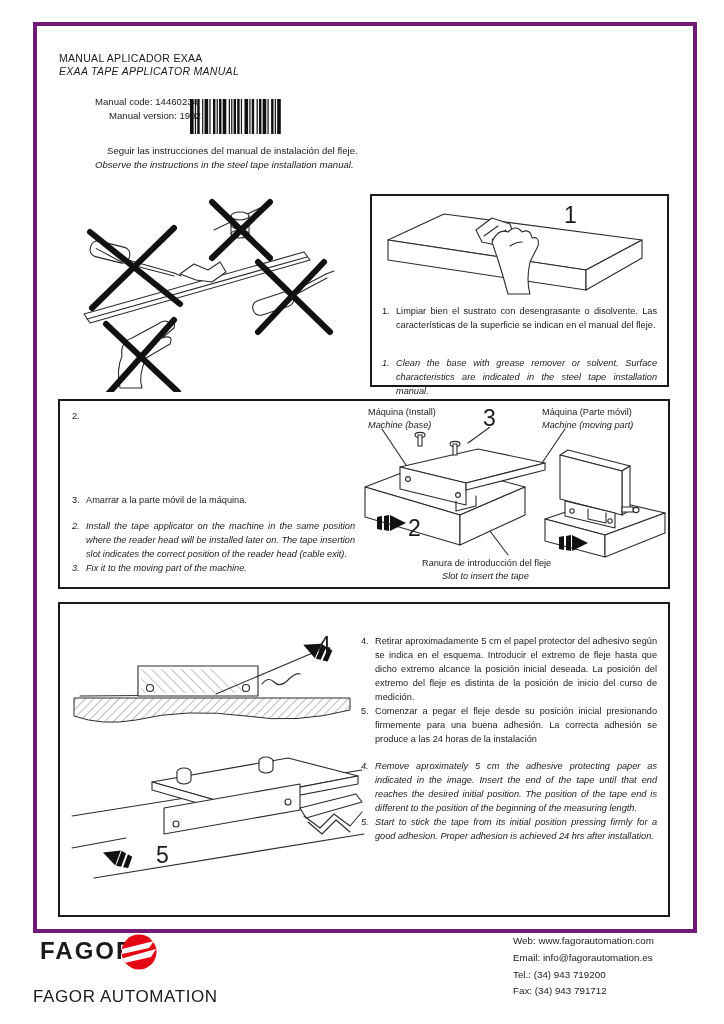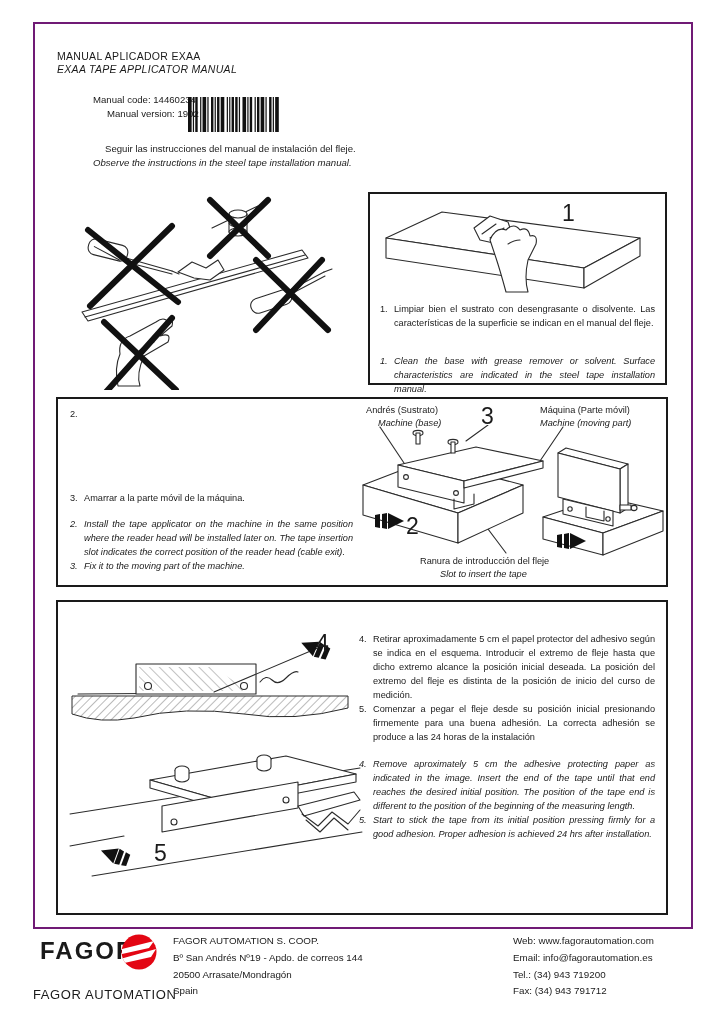--- a/index.html
+++ b/index.html
@@ -1,34 +1,34 @@
 <!DOCTYPE html>
 <html><head>
 <meta charset="utf-8">
 <style>
   html,body{margin:0;padding:0;background:#fff;}
   .page{position:relative;width:724px;height:1024px;background:#fff;overflow:hidden;
         font-family:"Liberation Sans",sans-serif;color:#1a1a1a;}
   .abs{position:absolute;}
-  .frame{position:absolute;left:33px;top:22px;width:656px;height:903px;border:2px solid #701a75;}
+  .frame{position:absolute;left:33px;top:22px;width:656px;height:903px;border:4px solid #701a75;}
   .bbox{position:absolute;border:2px solid #1a1a1a;background:#fff;}
   .t-title{font-size:10.5px;letter-spacing:.3px;white-space:nowrap;}
   .t-body{font-size:9.2px;line-height:14px;}
   .t-note{font-size:9.6px;white-space:nowrap;padding-left:36px;}
   .it{font-style:italic;}
   .just{text-align:justify;}
   .pre{white-space:pre-line;}
   .fig-num{font-size:23px;line-height:23px;}
   .step{position:absolute;}
   .step .num{position:absolute;left:0;top:0;}
   .step .txt{margin-left:14px;}
   .lbl{font-size:9.2px;line-height:12.5px;white-space:nowrap;}
   .foot-block{font-size:9.8px;line-height:16.8px;white-space:nowrap;}
   .logo-text{font-size:24px;font-weight:bold;letter-spacing:2px;white-space:nowrap;}
-  .logo-sub{font-size:13px;letter-spacing:.6px;white-space:nowrap;}
+  .logo-sub{font-size:17px;letter-spacing:.6px;white-space:nowrap;}
   svg{display:block;}
   .line{stroke:#2b2b2b;stroke-width:1.1;fill:none;stroke-linejoin:round;stroke-linecap:round;}
   .lineW{stroke:#2b2b2b;stroke-width:1.1;fill:#fff;stroke-linejoin:round;}
   .xmark{stroke:#111;stroke-width:6;fill:none;stroke-linecap:round;}
   .arrow{fill:#111;}
 </style>
 </head>
 <body>
 
 <div class="page">
@@ -137,22 +137,22 @@
       </div>
       <div class="step t-body just it" style="left:12px;top:118px;width:283px;">
         <span class="num">2.</span>
         <div class="txt">Install the tape applicator on the machine in the same position where the reader head will be installed later on. The tape insertion slot indicates the correct position of the reader head (cable exit).</div>
       </div>
       <div class="step t-body it" style="left:12px;top:160px;width:283px;">
         <span class="num">3.</span>
         <div class="txt">Fix it to the moving part of the machine.</div>
       </div>
 
-      <div class="abs lbl" style="left:308px;top:5px;">Andrés (Sustrato)</div>
-      <div class="abs lbl it" style="left:320px;top:18px;">Machine (base)</div>
+      <div class="abs lbl" style="left:308px;top:5px;">Máquina (Install)</div>
+      <div class="abs lbl it" style="left:308px;top:18px;">Machine (base)</div>
       <div class="abs fig-num" style="left:423px;top:6px;">3</div>
       <div class="abs lbl" style="left:482px;top:5px;">Máquina (Parte móvil)</div>
       <div class="abs lbl it" style="left:482px;top:18px;">Machine (moving part)</div>
 
       <svg class="abs" style="left:300px;top:26px;" width="308" height="132" viewBox="0 0 308 132">
 
         <line class="line" x1="22" y1="2" x2="50" y2="44"></line>
         <line class="line" x1="130" y1="0" x2="108" y2="16"></line>
         <line class="line" x1="205" y1="2" x2="182" y2="36"></line>
         <line class="line" x1="112" y1="80" x2="148" y2="128"></line>
@@ -281,26 +281,20 @@
           </clipPath>
         </defs>
       <circle cx="19" cy="19" r="17.5" fill="#e30613"></circle>
       <g clip-path="url(#logoClip)" fill="#fff">
         <polygon points="2,16 34,8 29,15 2,21"></polygon>
         <polygon points="0,26 36,16 31,24 0,31"></polygon>
       </g>
     </svg>
     <div class="abs logo-sub" style="left:33px;top:57px;">FAGOR AUTOMATION</div>
 
-    <div class="abs foot-block" style="left:173px;top:3px;">
-      <div>FAGOR AUTOMATION S. COOP.</div>
-      <div>Bº San Andrés Nº19 - Apdo. de correos 144</div>
-      <div>20500 Arrasate/Mondragón</div>
-      <div>Spain</div>
-    </div>
 
     <div class="abs foot-block" style="left:513px;top:3px;">
       <div>Web: www.fagorautomation.com</div>
       <div>Email: info@fagorautomation.es</div>
       <div>Tel.: (34) 943 719200</div>
       <div>Fax: (34) 943 791712</div>
     </div>
   </div>
 </div>
 

